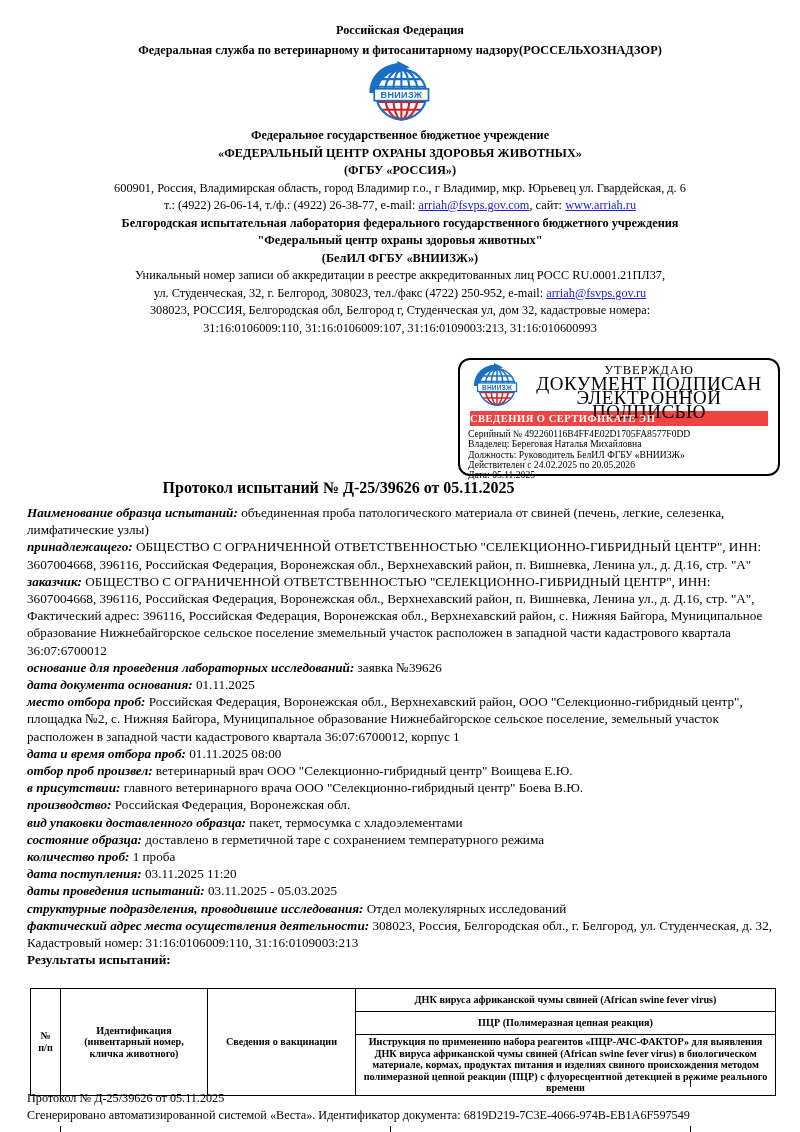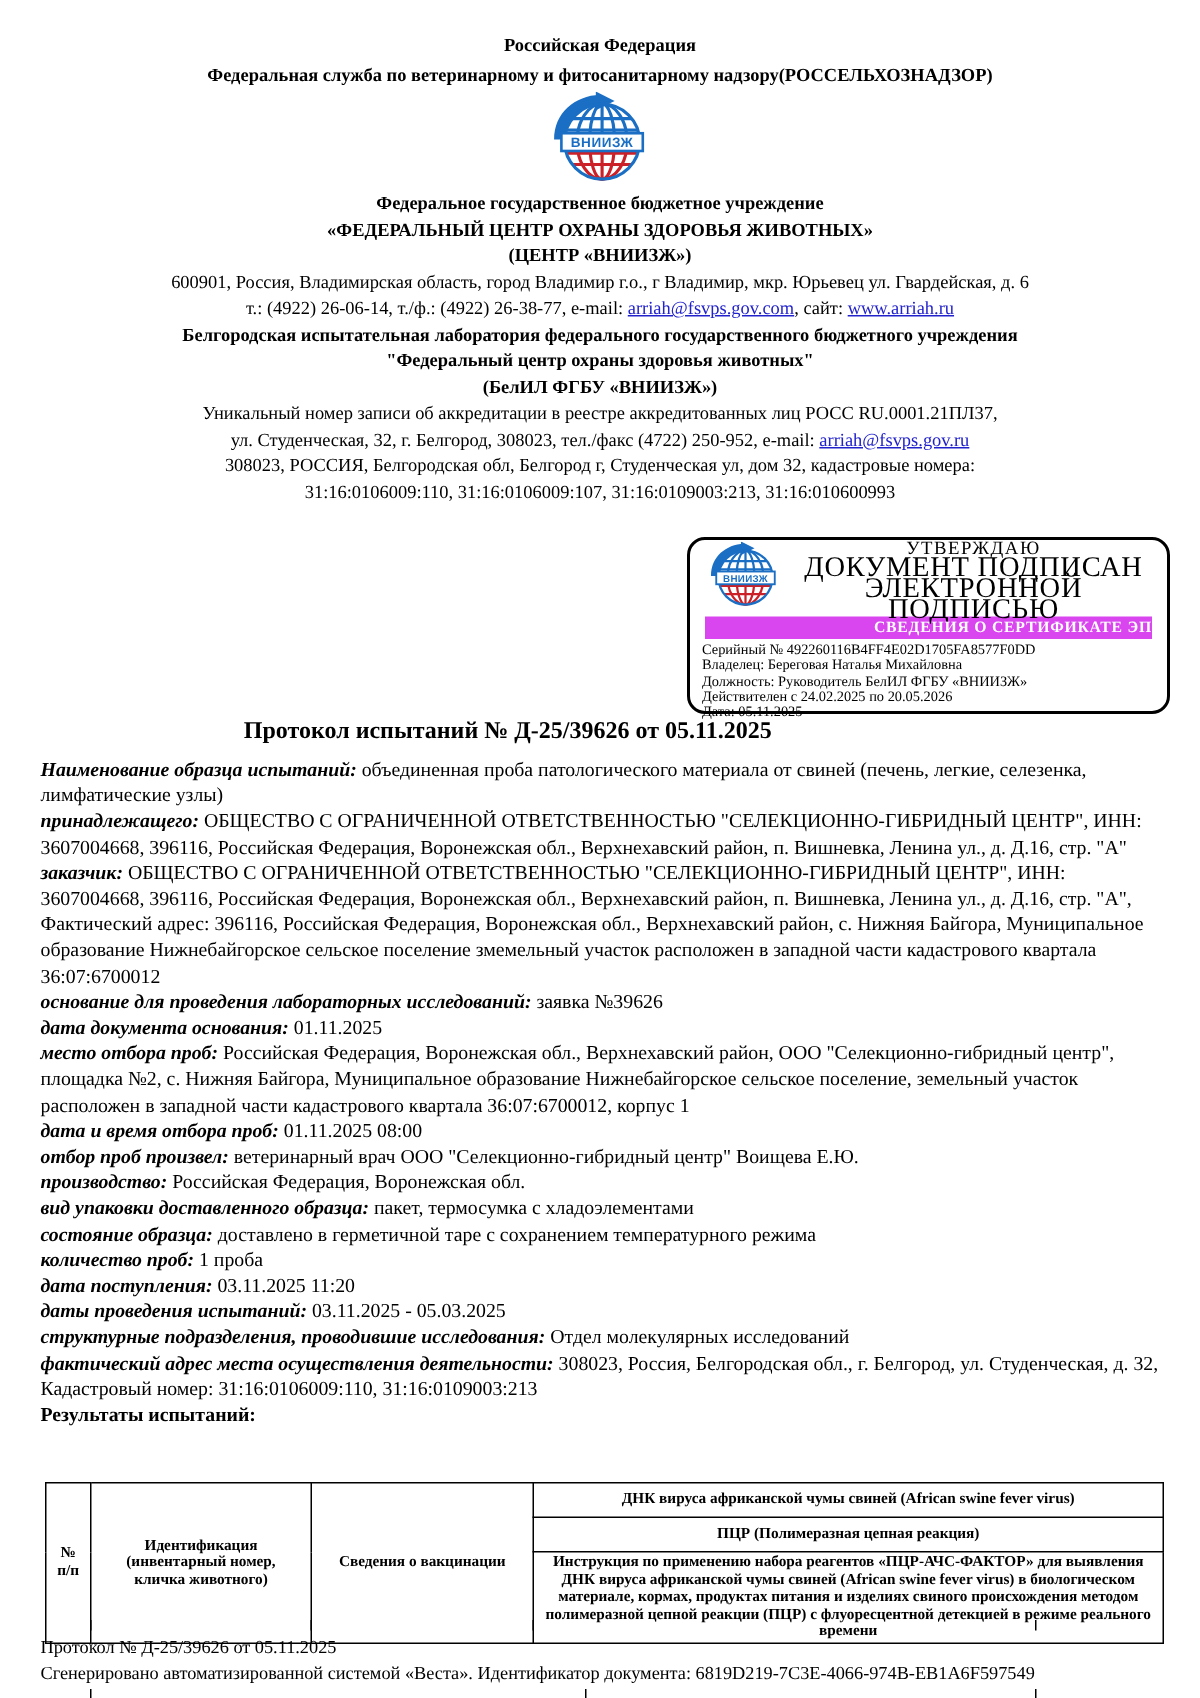--- a/index.html
+++ b/index.html
@@ -18,28 +18,28 @@
   .hdr .line.tight{line-height:17.5px;}
   .b{font-weight:bold;}
   .lnk{color:var(--link-blue);text-decoration:underline;cursor:pointer;}
   .logo-wrap{height:64px;margin:1px 0 2px;}
   
   .stamp{
     position:absolute;left:458px;top:358px;width:322px;height:118px;
     background:#fff;border:2px solid #000;border-radius:12px;box-sizing:border-box;
     padding:3px 8px 2px;text-align:left;
   }
-  .stamp-top{display:flex;align-items:center;height:46px;}
+  .stamp-top{display:flex;align-items:flex-start;height:46px;}
   .stamp-logo{flex:0 0 60px;}
   .stamp-top-text{flex:1;text-align:center;line-height:14px;}
   .stamp-approve{font-size:12.5px;letter-spacing:1px;}
   .stamp-signed{font-size:19px;letter-spacing:0.5px;}
   .stamp-bar{
-    margin:2px 2px 3px;background:#d946ef;color:#fff;text-align:right;
-    font-size:10.5px;font-weight:bold;line-height:15px;height:15px;letter-spacing:0.5px;padding-left:44px;
+    margin:2px 2px 3px;background:#ef4444;color:#fff;text-align:left;
+    font-size:10.5px;font-weight:bold;line-height:15px;height:15px;letter-spacing:0.5px;
   }
   .stamp-details{font-size:9.6px;line-height:10.3px;}
   
   .title{position:absolute;top:479px;left:0;width:677px;text-align:center;
     font-size:16px;font-weight:bold;}
   
   .fields{position:absolute;top:504px;left:27px;width:748px;font-size:13.2px;line-height:17.2px;}
   .fields .field b{font-weight:bold;font-style:italic;}
   .results-label{font-weight:bold;}
   
@@ -96,21 +96,21 @@
   <div class="hdr">
     <div class="line b">Российская Федерация</div>
     <div class="line b">Федеральная служба по ветеринарному и фитосанитарному надзору(РОССЕЛЬХОЗНАДЗОР)</div>
     <div class="logo-wrap">
       <svg width="76" height="64" viewBox="0 0 108 92">
           <use href="#vniizh-logo"></use>
         </svg>
     </div>
     <div class="line tight b">Федеральное государственное бюджетное учреждение</div>
     <div class="line tight b">«ФЕДЕРАЛЬНЫЙ ЦЕНТР ОХРАНЫ ЗДОРОВЬЯ ЖИВОТНЫХ»</div>
-    <div class="line tight b">(ЦЕНТР «ВНИИЗЖ»)</div>
+    <div class="line tight b">(ФГБУ «РОССИЯ»)</div>
     <div class="line tight">600901, Россия, Владимирская область, город Владимир г.о., г Владимир, мкр. Юрьевец ул. Гвардейская, д. 6</div>
     <div class="line tight"><span>т.: (4922) 26-06-14, т./ф.: (4922) 26-38-77, e-mail: </span><a class="lnk">arriah@fsvps.gov.com</a><span>, сайт: </span><a class="lnk">www.arriah.ru</a></div>
     <div class="line tight b">Белгородская испытательная лаборатория федерального государственного бюджетного учреждения</div>
     <div class="line tight b">"Федеральный центр охраны здоровья животных"</div>
     <div class="line tight b">(БелИЛ ФГБУ «ВНИИЗЖ»)</div>
     <div class="line tight">Уникальный номер записи об аккредитации в реестре аккредитованных лиц РОСС RU.0001.21ПЛ37,</div>
     <div class="line tight"><span>ул. Студенческая, 32, г. Белгород, 308023, тел./факс (4722) 250-952, e-mail: </span><a class="lnk">arriah@fsvps.gov.ru</a></div>
     <div class="line tight">308023, РОССИЯ, Белгородская обл, Белгород г, Студенческая ул, дом 32, кадастровые номера:</div>
     <div class="line tight">31:16:0106009:110, 31:16:0106009:107, 31:16:0109003:213, 31:16:010600993</div>
   </div>
@@ -143,20 +143,21 @@
   <div class="fields">
     <div>
         <div class="field"><b>Наименование образца испытаний: </b><span>объединенная проба патологического материала от свиней (печень, легкие, селезенка, лимфатические узлы)</span></div>
         <div class="field"><b>принадлежащего: </b><span>ОБЩЕСТВО С ОГРАНИЧЕННОЙ ОТВЕТСТВЕННОСТЬЮ "СЕЛЕКЦИОННО-ГИБРИДНЫЙ ЦЕНТР", ИНН: 3607004668, 396116, Российская Федерация, Воронежская обл., Верхнехавский район, п. Вишневка, Ленина ул., д. Д.16, стр. "А"</span></div>
         <div class="field"><b>заказчик: </b><span>ОБЩЕСТВО С ОГРАНИЧЕННОЙ ОТВЕТСТВЕННОСТЬЮ "СЕЛЕКЦИОННО-ГИБРИДНЫЙ ЦЕНТР", ИНН: 3607004668, 396116, Российская Федерация, Воронежская обл., Верхнехавский район, п. Вишневка, Ленина ул., д. Д.16, стр. "А", Фактический адрес: 396116, Российская Федерация, Воронежская обл., Верхнехавский район, с. Нижняя Байгора, Муниципальное образование Нижнебайгорское сельское поселение змемельный участок расположен в западной части кадастрового квартала 36:07:6700012</span></div>
         <div class="field"><b>основание для проведения лабораторных исследований: </b><span>заявка №39626</span></div>
         <div class="field"><b>дата документа основания: </b><span>01.11.2025</span></div>
         <div class="field"><b>место отбора проб: </b><span>Российская Федерация, Воронежская обл., Верхнехавский район, ООО "Селекционно-гибридный центр", площадка №2, с. Нижняя Байгора, Муниципальное образование Нижнебайгорское сельское поселение, земельный участок расположен в западной части кадастрового квартала 36:07:6700012, корпус 1</span></div>
         <div class="field"><b>дата и время отбора проб: </b><span>01.11.2025 08:00</span></div>
         <div class="field"><b>отбор проб произвел: </b><span>ветеринарный врач ООО "Селекционно-гибридный центр" Воищева Е.Ю.</span></div>
+        <div class="field"><b>в присутствии: </b><span>главного ветеринарного врача ООО "Селекционно-гибридный центр" Боева В.Ю.</span></div>
         <div class="field"><b>производство: </b><span>Российская Федерация, Воронежская обл.</span></div>
         <div class="field"><b>вид упаковки доставленного образца: </b><span>пакет, термосумка с хладоэлементами</span></div>
         <div class="field"><b>состояние образца: </b><span>доставлено в герметичной таре с сохранением температурного режима</span></div>
         <div class="field"><b>количество проб: </b><span>1 проба</span></div>
         <div class="field"><b>дата поступления: </b><span>03.11.2025 11:20</span></div>
         <div class="field"><b>даты проведения испытаний: </b><span>03.11.2025 - 05.03.2025</span></div>
         <div class="field"><b>структурные подразделения, проводившие исследования: </b><span>Отдел молекулярных исследований</span></div>
         <div class="field"><b>фактический адрес места осуществления деятельности: </b><span>308023, Россия, Белгородская обл., г. Белгород, ул. Студенческая, д. 32, Кадастровый номер: 31:16:0106009:110, 31:16:0109003:213</span></div>
       </div>
     <div class="results-label">Результаты испытаний:</div>

